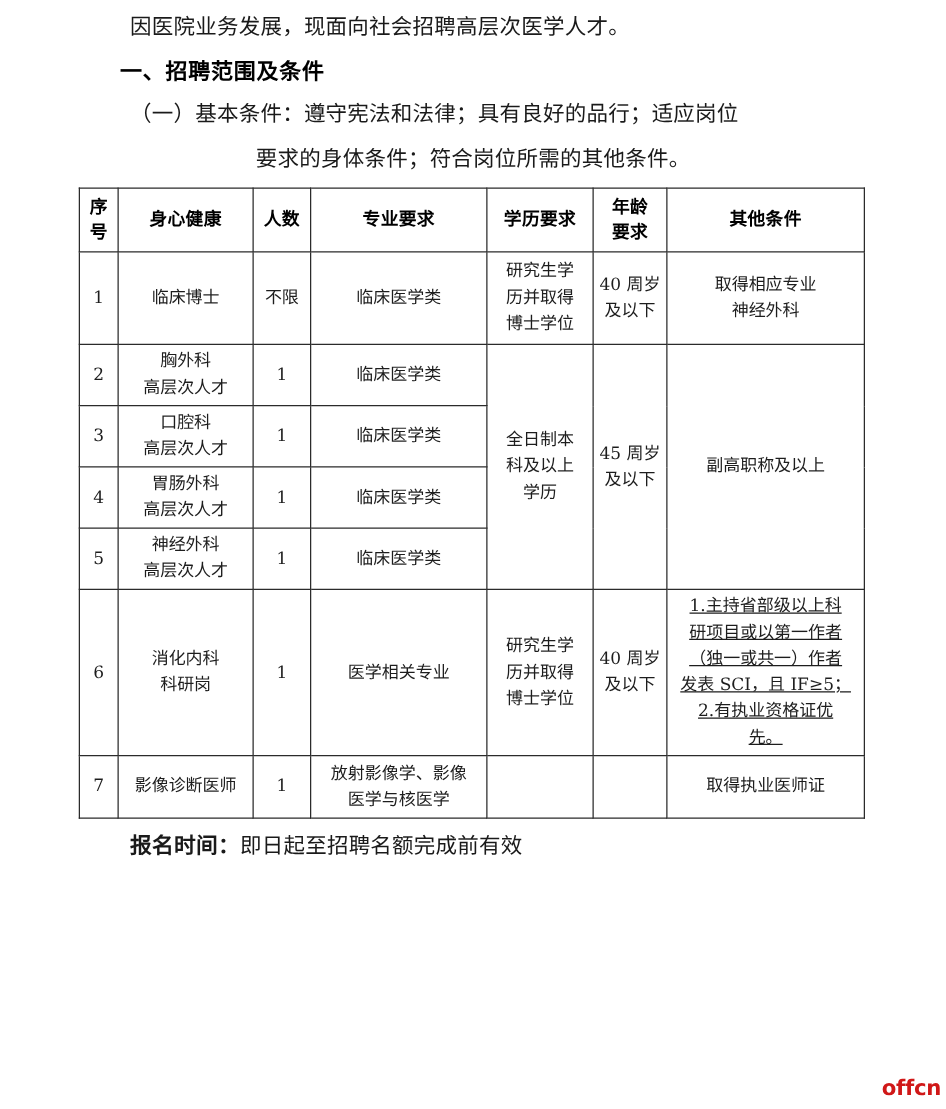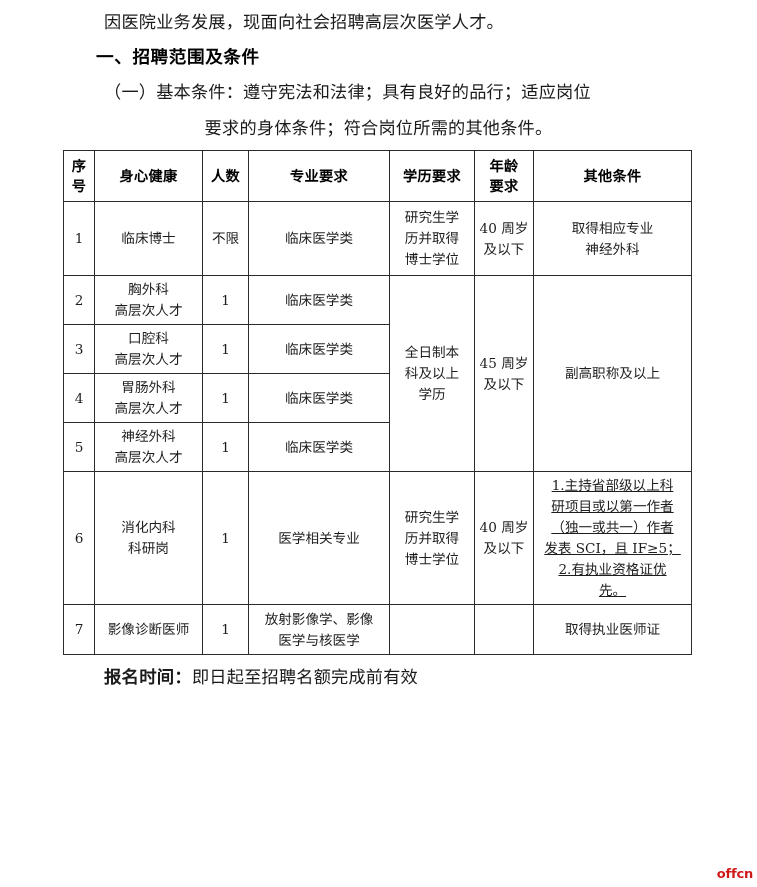--- a/index.html
+++ b/index.html
@@ -102,21 +102,21 @@
     font-size: 17.4px;
   }
 
   
   .watermark {
     position: absolute;
     right: 4px;
     bottom: 6px;
     font-family: "DejaVu Sans", "Liberation Sans", sans-serif;
     font-weight: bold;
-    font-size: 13px;
+    font-size: 17px;
     color: #d01818;
     letter-spacing: -0.2px;
   }
 </style>
 </head>
 <body>
 
 <div class="page">
 
   <div class="spacer-4"></div>

